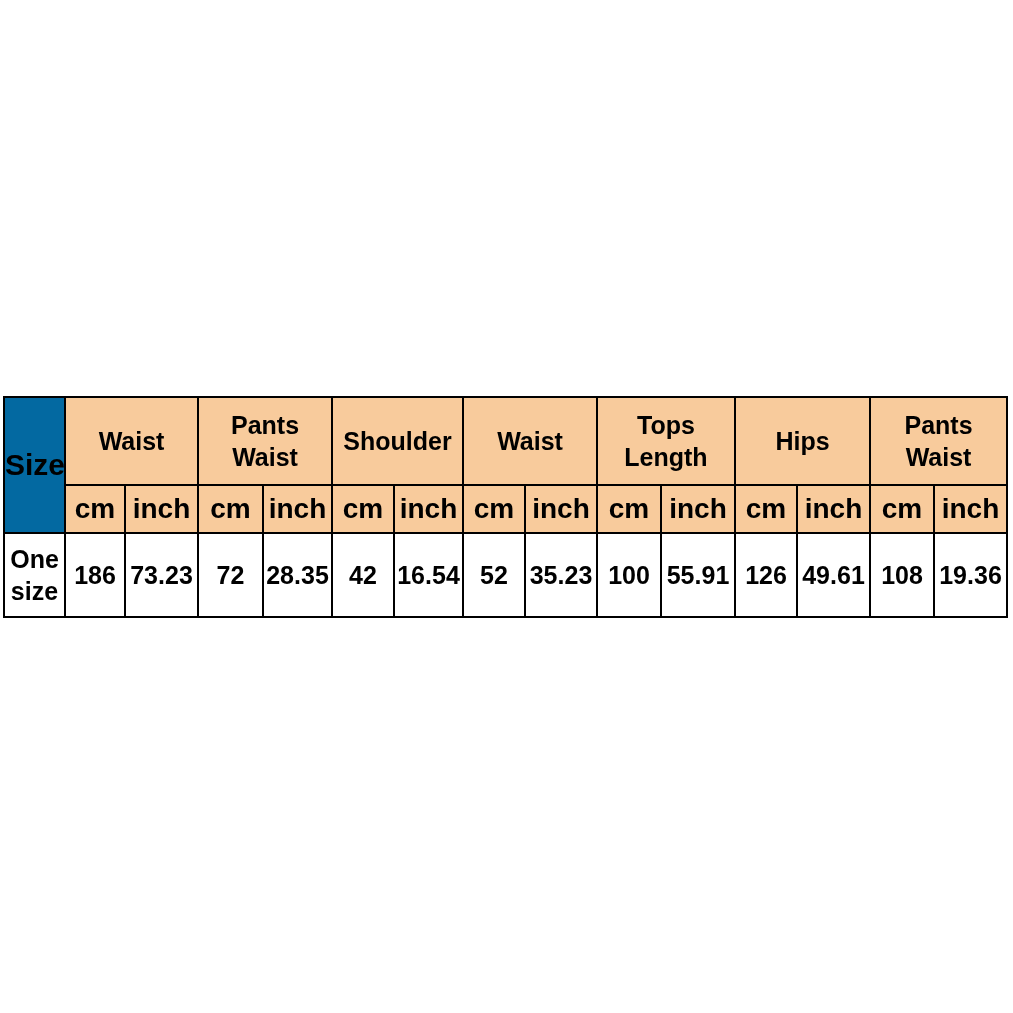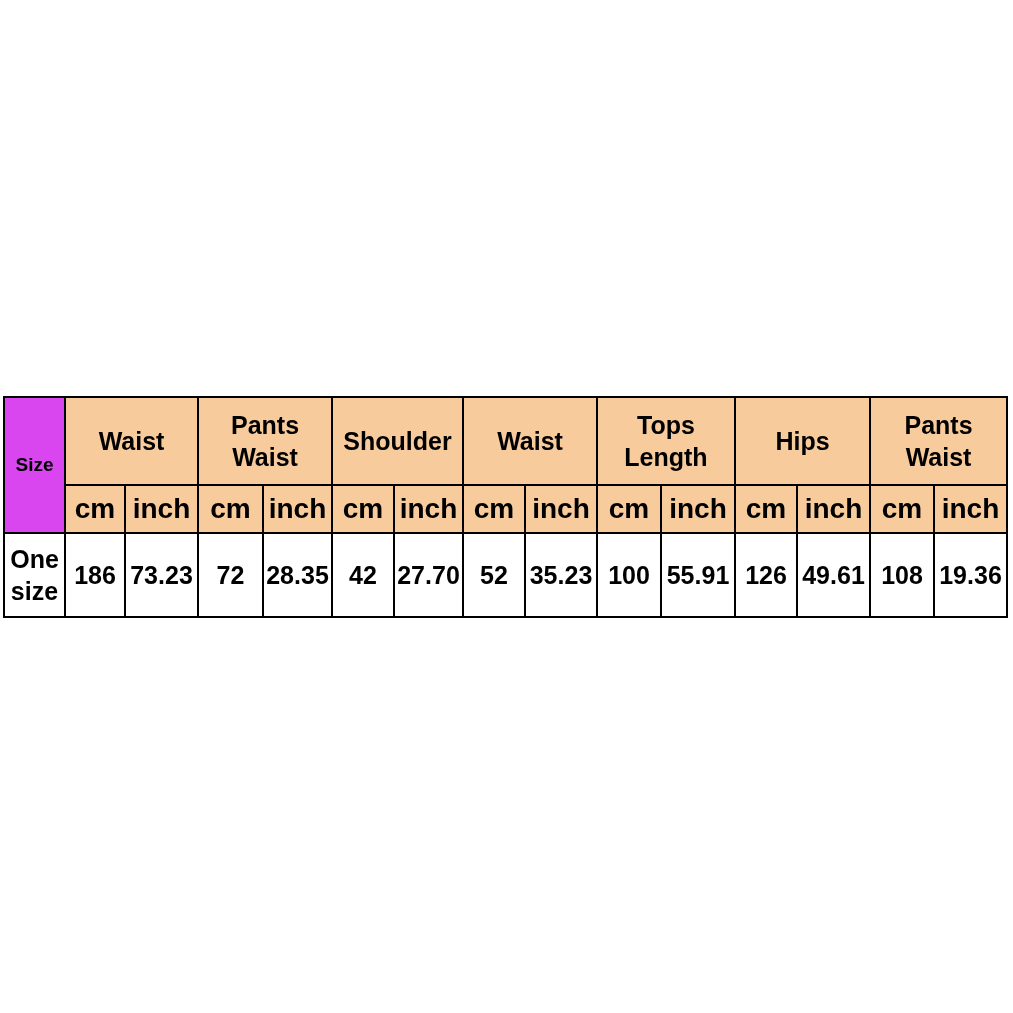--- a/index.html
+++ b/index.html
@@ -40,22 +40,22 @@
     line-height: 1.28;
   }
 
   
   .hdr-group {
     background: #f8cb9c;
     font-size: 25px;
     height: 86px;
   }
   .hdr-size {
-    background: #d946ef;
-    font-size: 19px;
+    background: #0369a1;
+    font-size: 30px;
   }
   .hdr-unit {
     background: #f8cb9c;
     font-size: 28px;
     height: 46px;
   }
 
   
   .data-row td {
     background: #ffffff;
@@ -134,21 +134,21 @@
       </tr>
     </thead>
     <tbody>
       <tr class="data-row">
         <td class="cell-size">One size</td>
         <td>186</td>
         <td>73.23</td>
         <td>72</td>
         <td>28.35</td>
         <td>42</td>
-        <td>27.70</td>
+        <td>16.54</td>
         <td>52</td>
         <td>35.23</td>
         <td>100</td>
         <td>55.91</td>
         <td>126</td>
         <td>49.61</td>
         <td>108</td>
         <td>19.36</td>
       </tr>
     </tbody>

